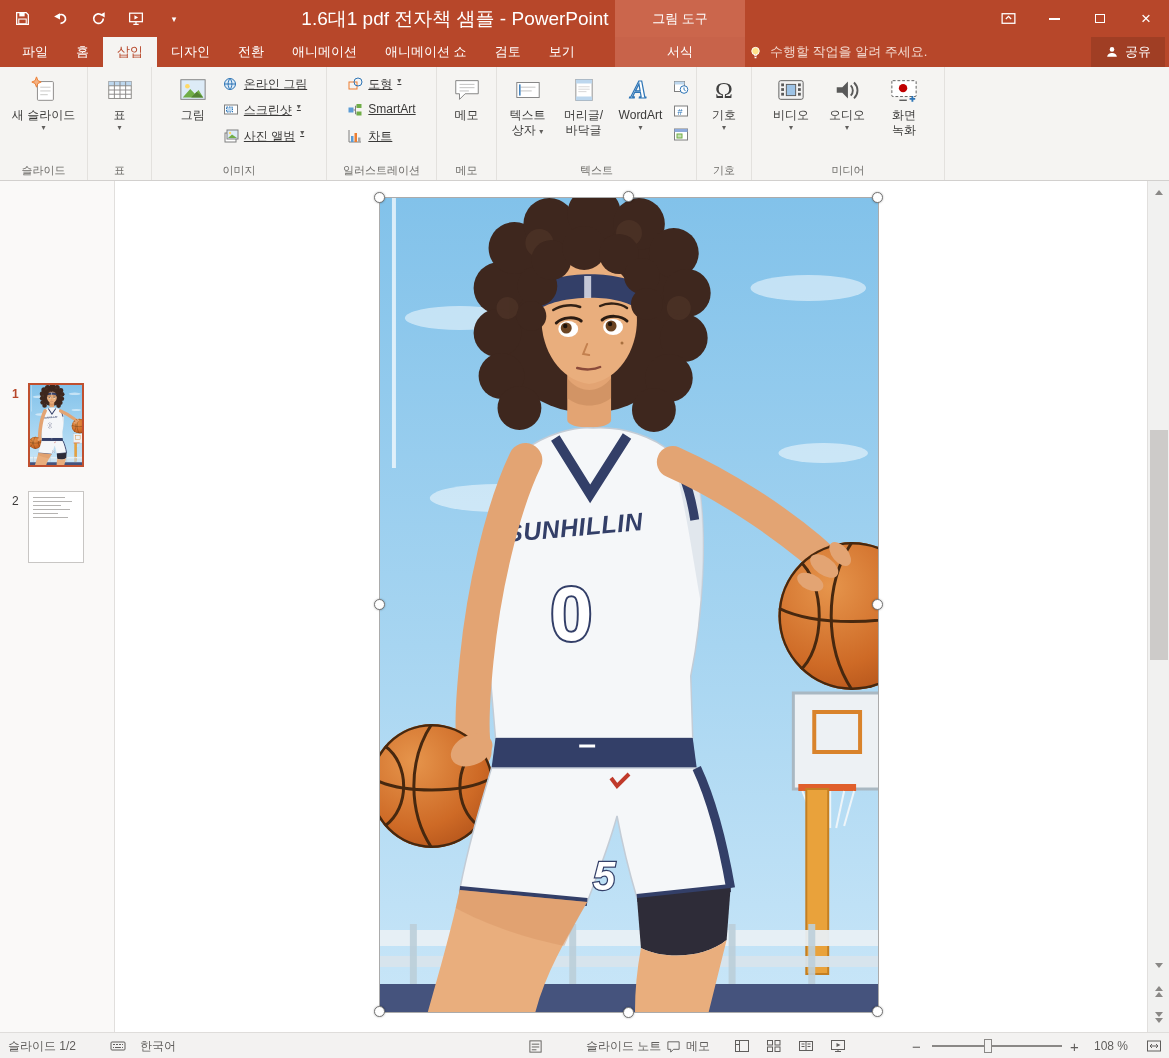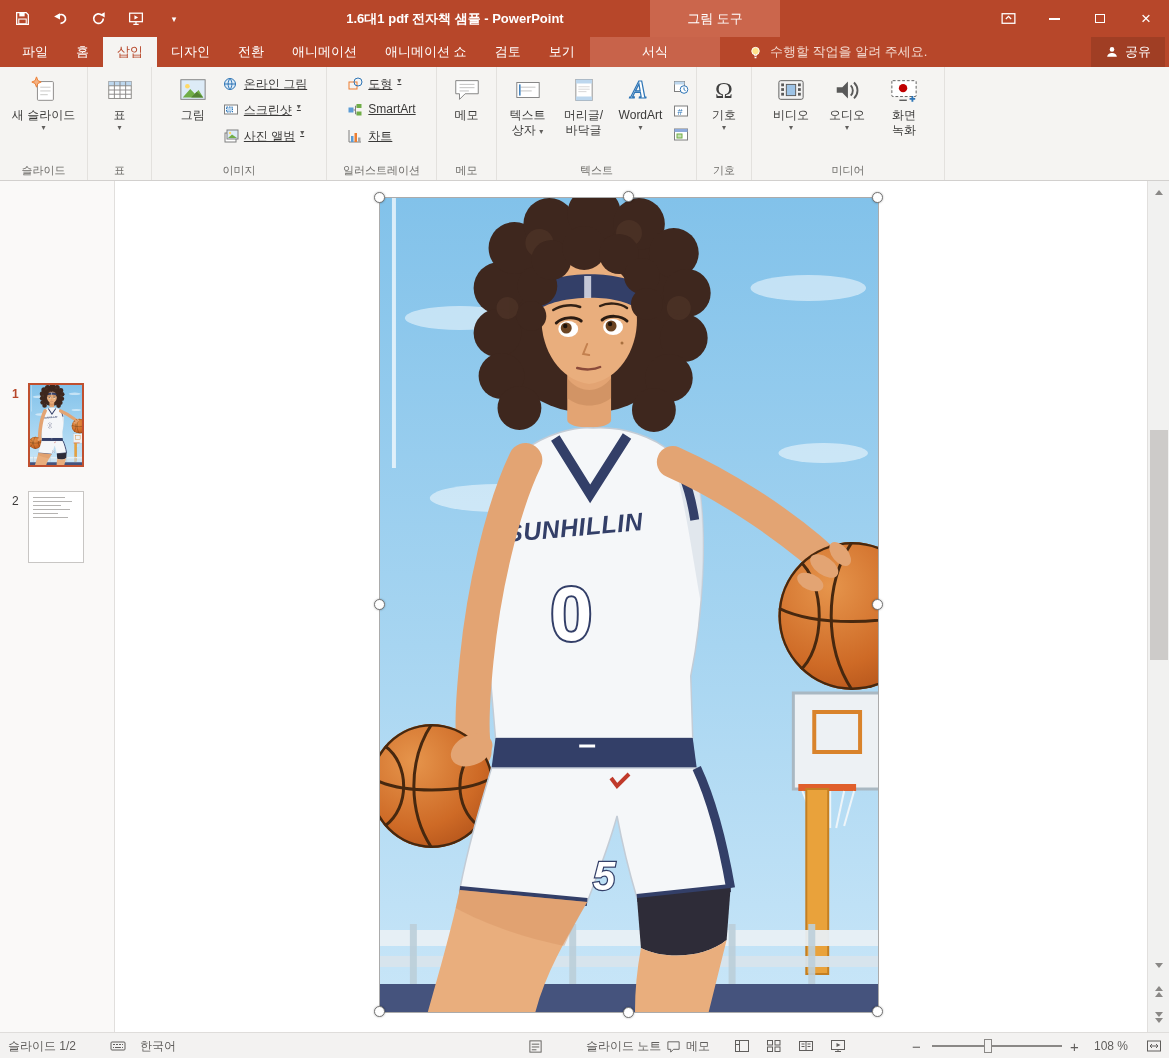--- a/index.html
+++ b/index.html
@@ -2,34 +2,34 @@
 <html><head>
 <meta charset="utf-8">
 <style>
   * { box-sizing: border-box; margin: 0; padding: 0; }
   html,body { width:1169px; height:1058px; overflow:hidden; font-family:"Liberation Sans",sans-serif; background:#fff; }
 
   
   .titlebar { position:absolute; left:0; top:0; width:1169px; height:37px; background:#B7472A; color:#fff; }
   .qat { position:absolute; left:10px; top:0; height:37px; display:flex; align-items:center; gap:14px; }
   .qat .qbtn { width:24px; height:26px; display:flex; align-items:center; justify-content:center; }
-  .title-text { position:absolute; left:290px; top:0; width:330px; height:37px; display:flex; align-items:center; justify-content:center; font-size:13px; white-space:nowrap;font-weight:bold; }
-  .ctx-top { position:absolute; left:650px; top:0; width:130px; height:37px; background:#CB664C; display:flex; align-items:center; justify-content:center; font-size:13px; }
+  .title-text { position:absolute; left:290px; top:0; width:330px; height:37px; display:flex; align-items:center; justify-content:center; font-size:19px; white-space:nowrap; }
+  .ctx-top { position:absolute; left:615px; top:0; width:130px; height:37px; background:#CB664C; display:flex; align-items:center; justify-content:center; font-size:13px; }
   .winbtns { position:absolute; right:0; top:0; height:37px; display:flex; }
   .winbtn { width:46px; height:37px; display:flex; align-items:center; justify-content:center; }
   .winbtn.close { font-size:17px; }
   .min-glyph { width:11px; height:2px; background:#fff; }
   .max-glyph { width:10px; height:9px; border:1.5px solid #fff; }
 
   
   .tabrow { position:absolute; left:0; top:37px; width:1169px; height:30px; background:#B7472A; color:#fff; }
   .tabs { position:absolute; left:8px; top:0; height:30px; display:flex; }
   .tab { padding:0 14px; height:30px; display:flex; align-items:center; font-size:13px; white-space:nowrap; }
   .tab.active { background:#F5F4F2; color:#B7472A; }
-  .ctx-bottom { position:absolute; left:590px; top:0; width:130px; height:30px; background:#C8634A; display:flex; align-items:center; justify-content:center; }
+  .ctx-bottom { position:absolute; left:615px; top:0; width:130px; height:30px; background:#C8634A; display:flex; align-items:center; justify-content:center; }
   .ctx-bottom .tab { padding:0 16px; }
   .tellme { position:absolute; left:748px; top:0; height:30px; display:flex; align-items:center; gap:7px; font-size:13px; color:#F3D9CF; }
   .share { position:absolute; right:4px; top:0; height:30px; display:flex; align-items:center; gap:6px; padding:0 14px; font-size:13px; background:rgba(0,0,0,0.12); }
 
   
   .ribbon { position:absolute; left:0; top:67px; width:1169px; height:114px; background:#F5F4F2; border-bottom:1px solid #D2D0CE; display:flex; }
   .rgroup { position:relative; height:113px; border-right:1px solid #E3E1DE; flex:none; display:flex; justify-content:center; align-items:flex-start; padding-top:3px; }
   .glabel { position:absolute; bottom:2px; left:0; right:0; text-align:center; font-size:11px; color:#6E6C69; white-space:nowrap; }
   .rbtn-lg { display:flex; flex-direction:column; align-items:center; text-align:center; font-size:12px; color:#3B3A39; padding:2px 3px; line-height:15px; }
   .rbtn-lg .ic { height:36px; display:flex; align-items:center; justify-content:center; }

